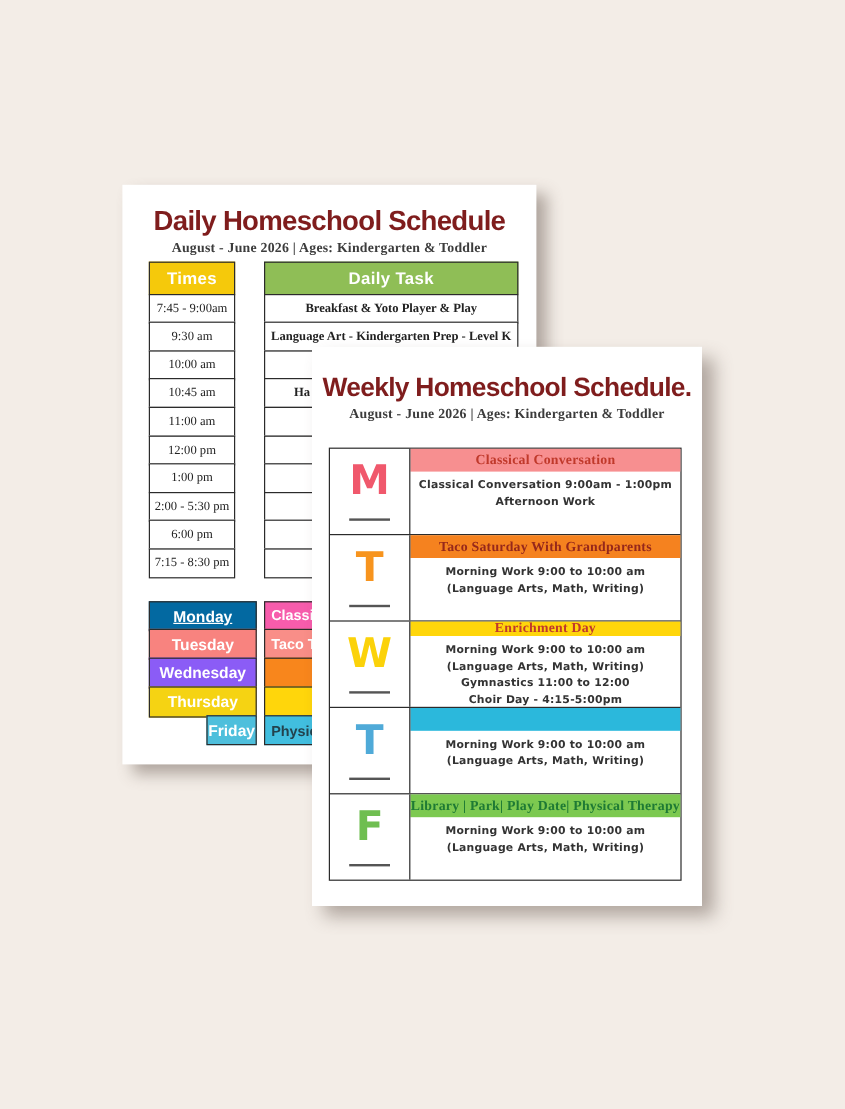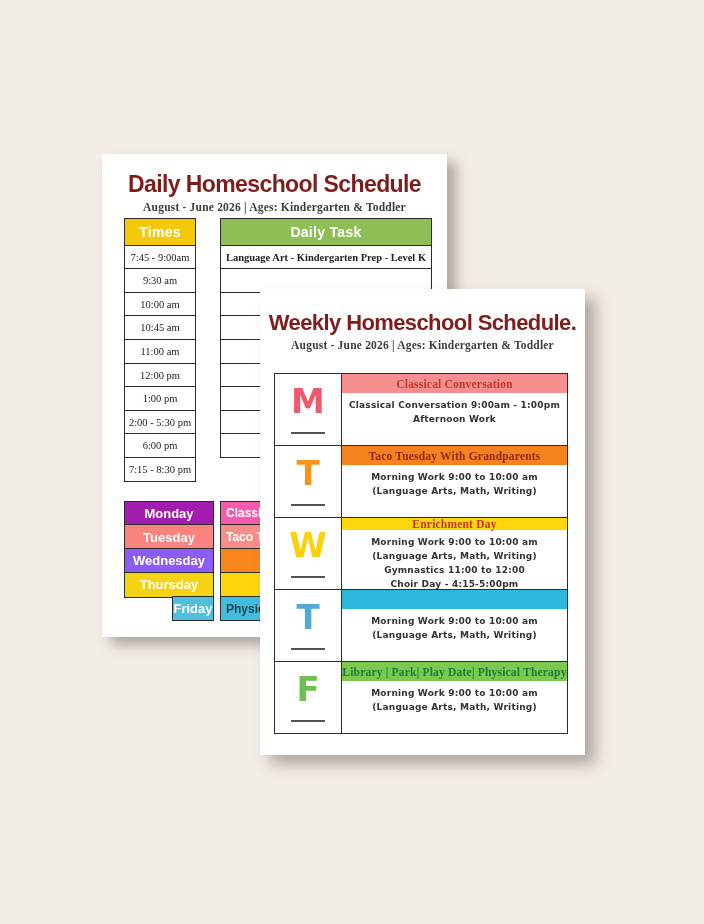--- a/index.html
+++ b/index.html
@@ -79,34 +79,35 @@
         <div class="cell">1:00 pm</div>
         <div class="cell">2:00 - 5:30 pm</div>
         <div class="cell">6:00 pm</div>
         <div class="cell">7:15 - 8:30 pm</div>
       </div>
   </div>
 
   <div class="col" id="tasks-col">
     <div class="col-header" id="tasks-header" style="background: rgb(143, 190, 86);">Daily Task</div>
     <div id="tasks-rows">
+        <div class="cell">Breakfast &amp; Yoto Player &amp; Play</div>
         <div class="cell">Language Art - Kindergarten Prep - Level K</div>
         <div class="cell"></div>
         <div class="cell">Ha</div>
         <div class="cell"></div>
         <div class="cell"></div>
         <div class="cell"></div>
         <div class="cell"></div>
         <div class="cell"></div>
         <div class="cell"></div>
       </div>
   </div>
 
   <div class="col" id="days-col">
-      <div class="day-cell" style="background: #a21caf;">Monday</div>
+      <div class="day-cell" style="background: #0369a1; text-decoration: underline;">Monday</div>
       <div class="day-cell" style="background: rgb(248, 131, 127);">Tuesday</div>
       <div class="day-cell" style="background: #8b5cf6;">Wednesday</div>
       <div class="day-cell" style="background: rgb(245, 211, 19);">Thursday</div>
       <div class="day-cell" style="background: rgb(78, 191, 220); margin-left: 48px;">Friday</div>
     </div>
   <div class="col" id="topics-col">
       <div class="topic-cell" style="background: rgb(247, 92, 172); color: rgb(255, 255, 255);">Classical Conversation</div>
       <div class="topic-cell" style="background: rgb(249, 142, 136); color: rgb(255, 255, 255);">Taco Tuesday</div>
       <div class="topic-cell" style="background: rgb(248, 134, 28); color: rgb(255, 255, 255);"></div>
       <div class="topic-cell" style="background: rgb(255, 214, 11); color: rgb(255, 255, 255);"></div>
@@ -131,21 +132,21 @@
             <div class="">Afternoon Work</div>
           </div>
         </div>
       </div>
       <div class="w-row">
         <div class="letter-cell">
           <div class="day-letter" style="color: rgb(247, 148, 30);">T</div>
           <div class="letter-underline"></div>
         </div>
         <div class="content-cell">
-          <div class="band" style="background: rgb(245, 130, 31); color: rgb(150, 40, 27);">Taco Tuesday With Grandparents</div>
+          <div class="band" style="background: rgb(245, 130, 31); color: rgb(150, 40, 27);">Taco Saturday With Grandparents</div>
           <div class="lines">
             <div class="">Morning Work 9:00 to 10:00 am</div>
             <div class="">(Language Arts, Math, Writing)</div>
           </div>
         </div>
       </div>
       <div class="w-row">
         <div class="letter-cell">
           <div class="day-letter" style="color: rgb(251, 210, 10);">W</div>
           <div class="letter-underline"></div>

